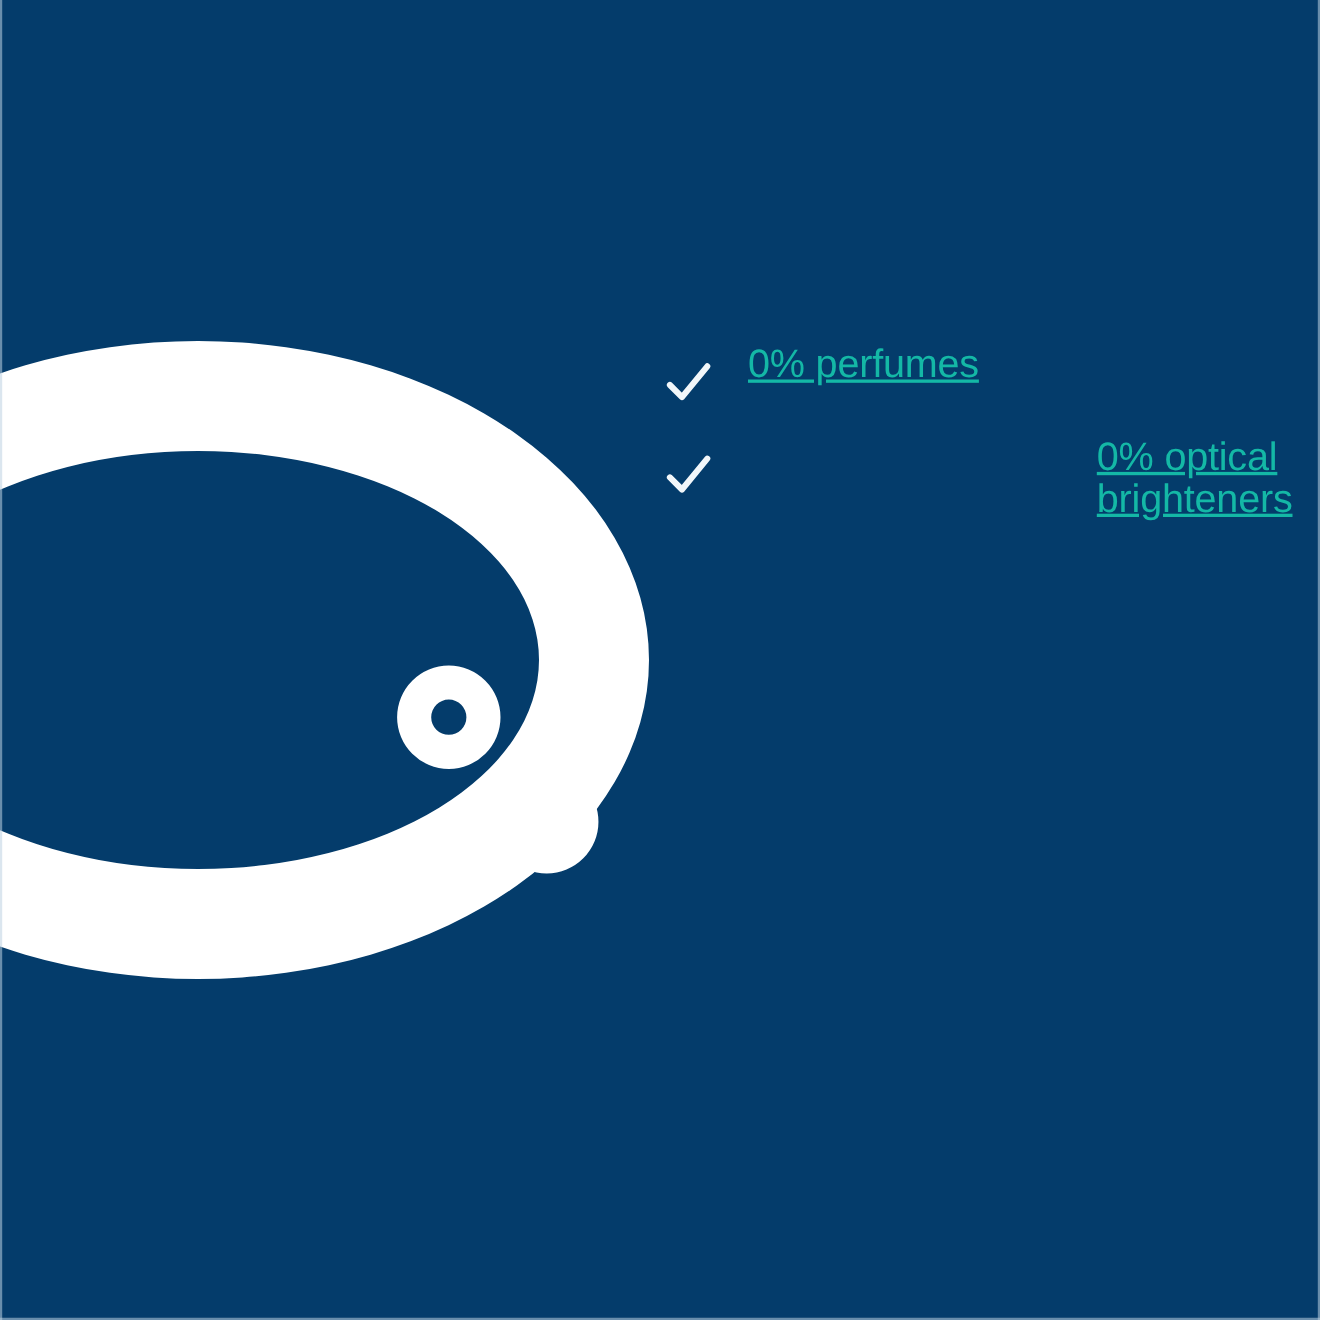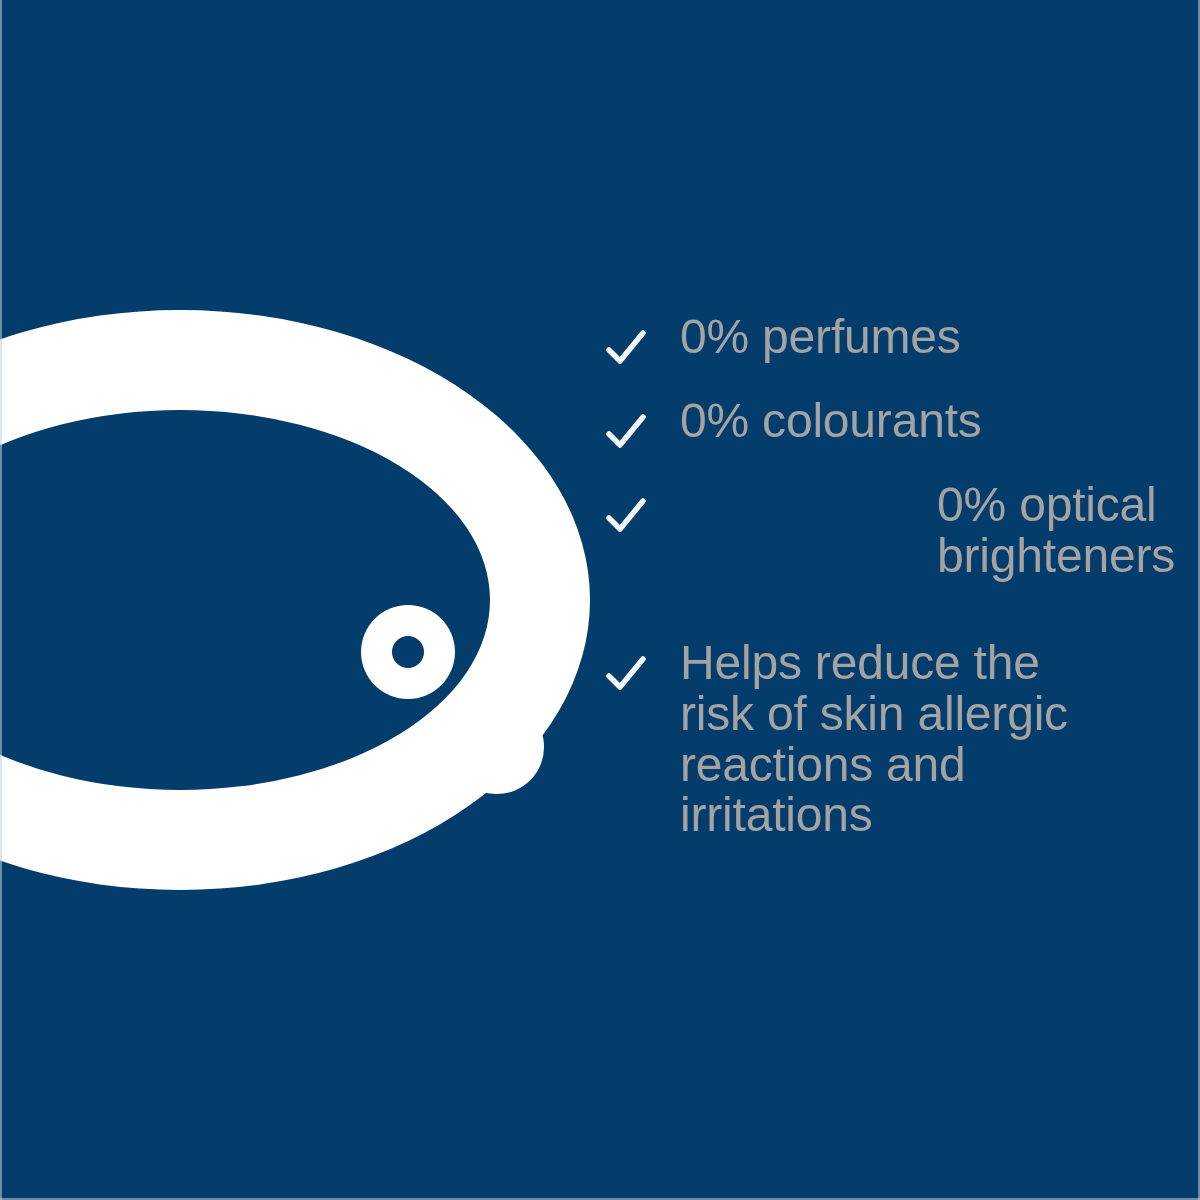--- a/index.html
+++ b/index.html
@@ -68,27 +68,28 @@
     display: flex;
     justify-content: flex-start;
     padding-top: 16px;
   }
   .check-icon {
     display: block;
     width: 42px;
     height: 42px;
   }
   .benefit-text {
-    color: #a3a3a3;
-    font-size: 48px;
+    color: #14b8a6;
+    font-size: 36px;
     line-height: 1.06;
     font-weight: 500;
     letter-spacing: -0.2px;
     white-space: pre-line;
     text-rendering: optimizeLegibility;
+    text-decoration: underline;
   }
 </style>
 </head>
 <body>
 
 <div id="stage">
 
   <div id="hero-zero-percent">
     <svg viewBox="0 0 600 1200" xmlns="http://www.w3.org/2000/svg" aria-hidden="true">
 
@@ -132,47 +133,28 @@
 
     <div class="benefit-item">
       <span class="check-cell">
         <svg class="check-icon" viewBox="0 0 42 42" aria-hidden="true">
           <path d="M4 22 L15 33 L38 5" fill="none" stroke="#f2f7fa" stroke-width="5.5" stroke-linecap="round" stroke-linejoin="round"></path>
         </svg>
       </span>
       <span class="benefit-text">0% perfumes</span>
     </div>
 
-    <div class="benefit-item">
-      <span class="check-cell">
-        <svg class="check-icon" viewBox="0 0 42 42" aria-hidden="true">
-          <path d="M4 22 L15 33 L38 5" fill="none" stroke="#f2f7fa" stroke-width="5.5" stroke-linecap="round" stroke-linejoin="round"></path>
-        </svg>
-      </span>
-      <span class="benefit-text">0% colourants</span>
-    </div>
 
     <div class="benefit-item gap-large">
       <span class="check-cell">
         <svg class="check-icon" viewBox="0 0 42 42" aria-hidden="true">
           <path d="M4 22 L15 33 L38 5" fill="none" stroke="#f2f7fa" stroke-width="5.5" stroke-linecap="round" stroke-linejoin="round"></path>
         </svg>
       </span>
       <span class="benefit-text">0% optical
 brighteners</span>
     </div>
 
-    <div class="benefit-item">
-      <span class="check-cell">
-        <svg class="check-icon" viewBox="0 0 42 42" aria-hidden="true">
-          <path d="M4 22 L15 33 L38 5" fill="none" stroke="#f2f7fa" stroke-width="5.5" stroke-linecap="round" stroke-linejoin="round"></path>
-        </svg>
-      </span>
-      <span class="benefit-text">Helps reduce the
-risk of skin allergic
-reactions and
-irritations</span>
-    </div>
 
   </div>
 
   <div id="edge-artifact"></div>
 </div>
 
 </body></html>

